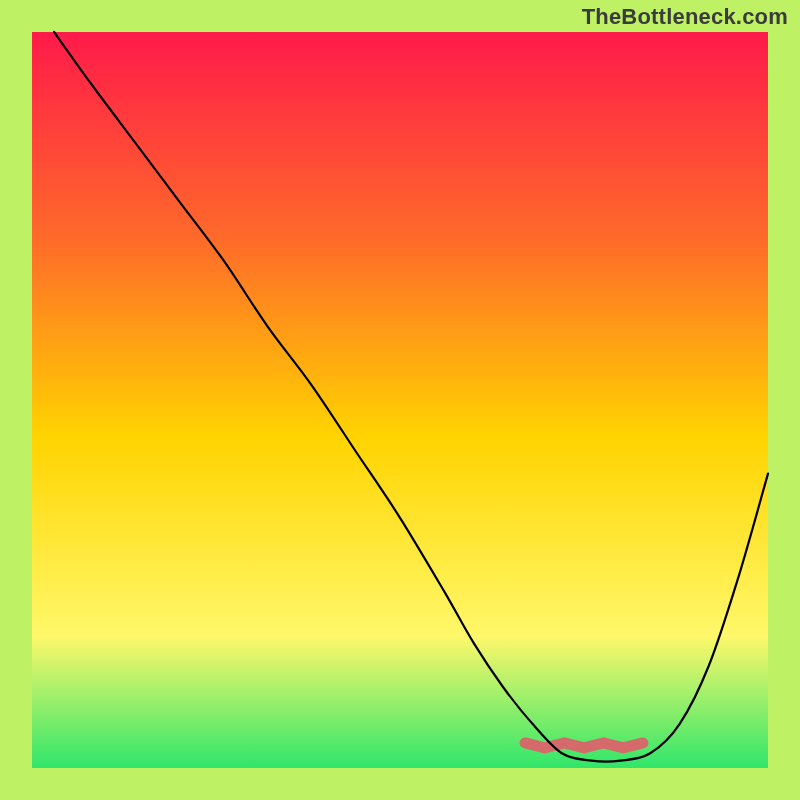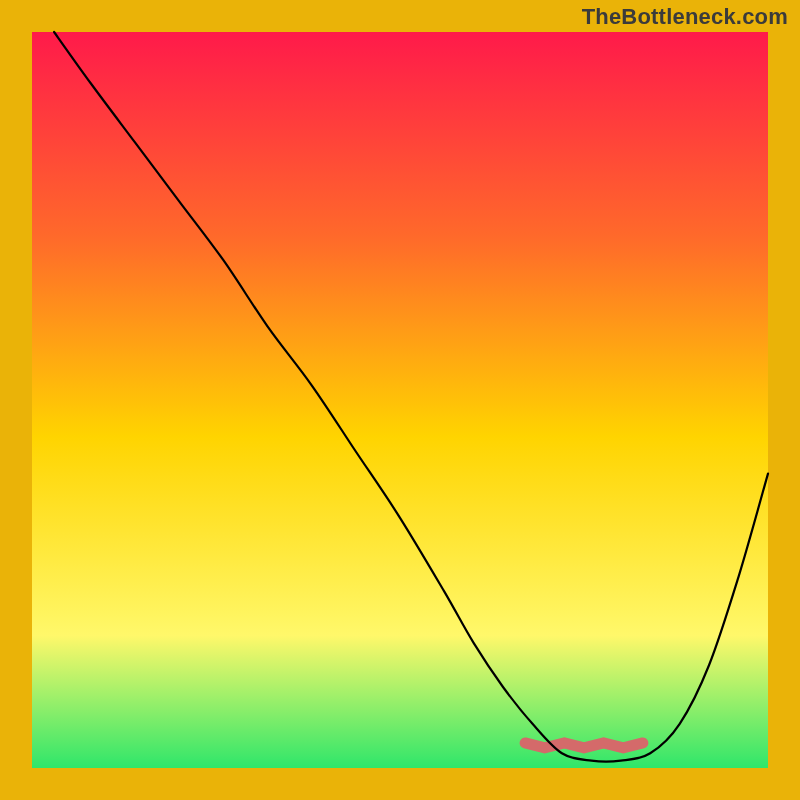--- a/index.html
+++ b/index.html
@@ -7,21 +7,21 @@
     padding: 0;
     width: 800px;
     height: 800px;
     background: #000;
     font-family: Arial, Helvetica, sans-serif;
   }
   .frame {
     position: relative;
     width: 800px;
     height: 800px;
-    background: #eab308;
+    background: #bef264;
   }
   .watermark {
     position: absolute;
     top: 4px;
     right: 12px;
     color: #3b3b3b;
     font-size: 22px;
     font-weight: bold;
     letter-spacing: 0.2px;
     user-select: none;

